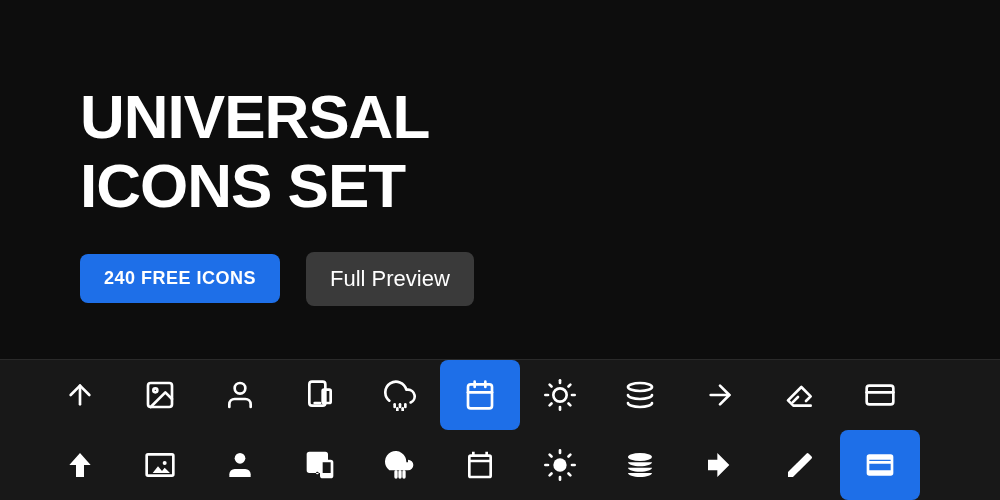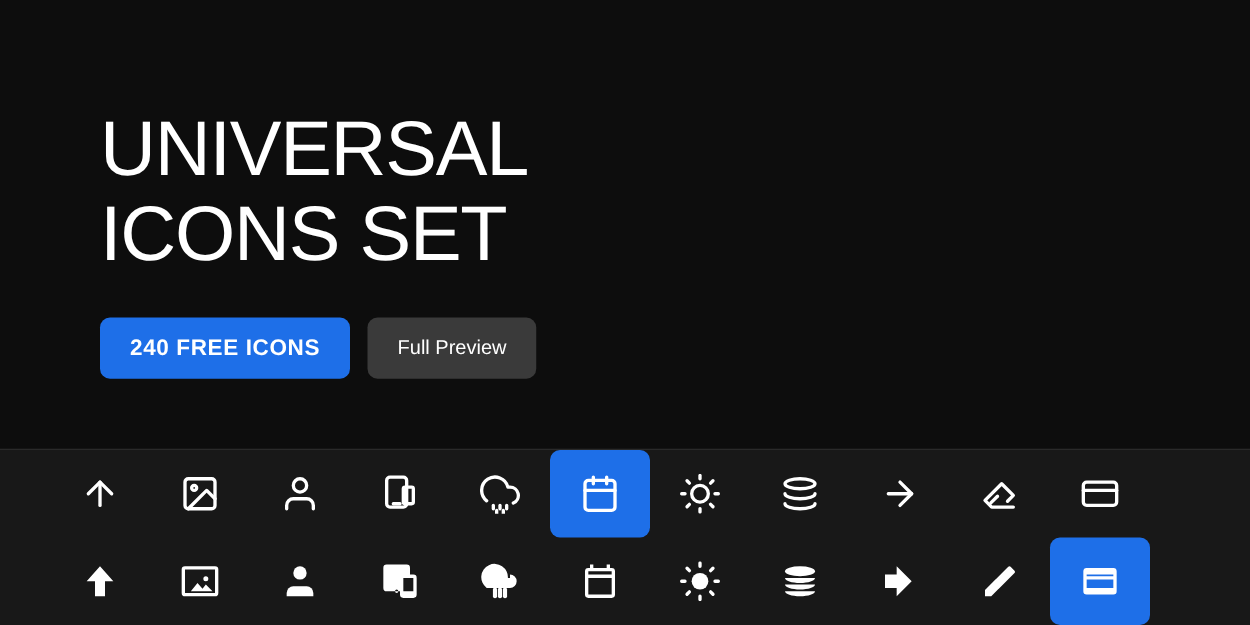--- a/index.html
+++ b/index.html
@@ -18,50 +18,51 @@
       flex: 1;
       display: flex;
       flex-direction: column;
       justify-content: center;
       padding: 50px 80px 20px 80px;
     }
 
     .title {
       color: #ffffff;
       font-size: 62px;
-      font-weight: 400;
+      font-weight: 700;
       line-height: 1.1;
       letter-spacing: -1px;
       margin-bottom: 32px;
     }
 
     .buttons-row {
       display: flex;
-      gap: 14px;
+      gap: 26px;
+      align-items: center;
     }
 
     .btn-primary {
       background: #1e6fe8;
       color: #ffffff;
       border: none;
       border-radius: 8px;
       padding: 14px 24px;
       font-size: 18px;
       font-weight: 700;
       cursor: pointer;
       letter-spacing: 0.5px;
     }
 
     .btn-secondary {
       background: #3a3a3a;
       color: #ffffff;
       border: none;
       border-radius: 8px;
       padding: 14px 24px;
-      font-size: 16px;
+      font-size: 22px;
       font-weight: 500;
       cursor: pointer;
     }
 
     .icons-section {
       background: #181818;
       border-top: 1px solid #2a2a2a;
       padding: 0 40px;
       display: flex;
       flex-direction: column;

